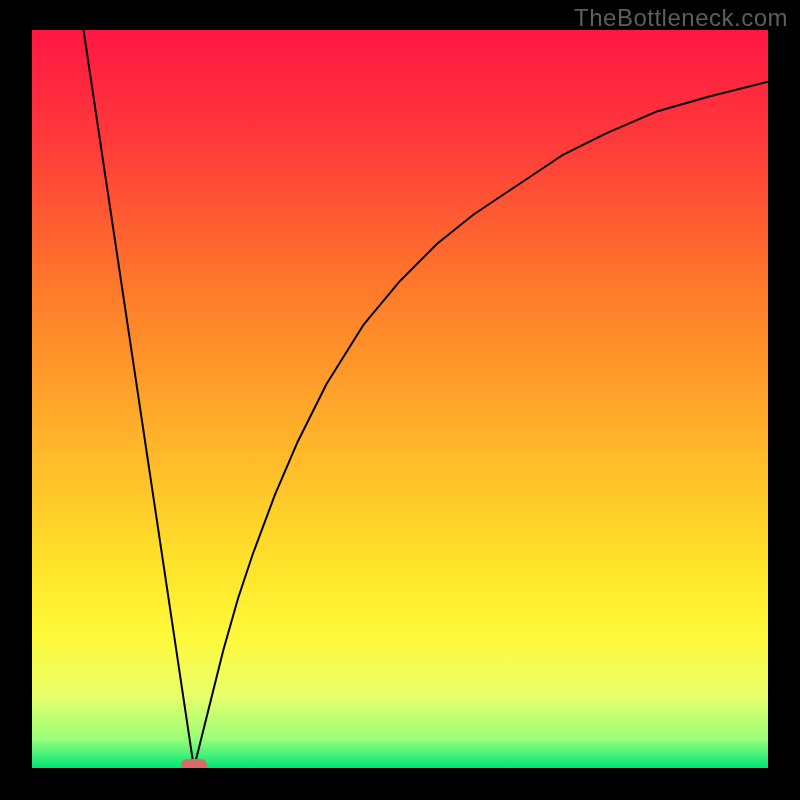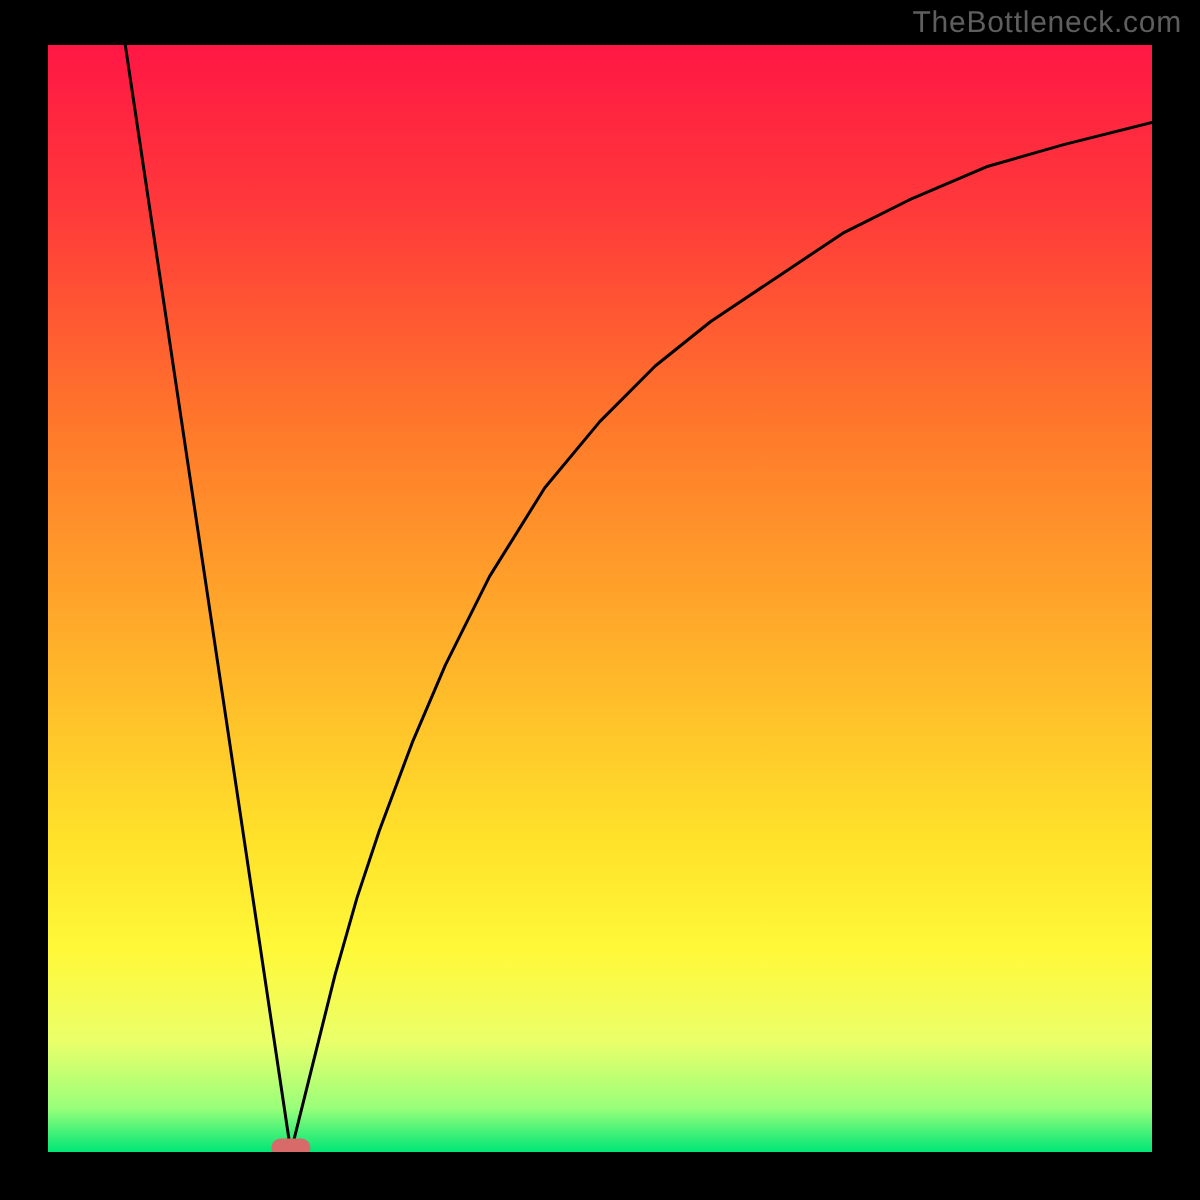--- a/index.html
+++ b/index.html
@@ -15,21 +15,21 @@
     width: 800px;
     height: 800px;
     background: #000;
     position: relative;
   }
   .watermark {
     position: absolute;
     top: 4px;
     right: 12px;
     color: #5e5e5e;
-    font-size: 20px;
+    font-size: 24px;
     font-weight: 400;
     letter-spacing: 0.5px;
     z-index: 10;
   }
   .plot-frame {
     position: absolute;
     left: 32px;
     top: 30px;
     width: 736px;
     height: 738px;

